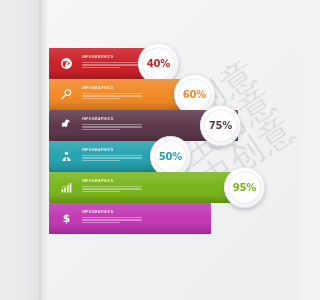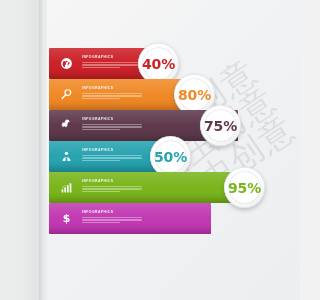--- a/index.html
+++ b/index.html
@@ -99,21 +99,21 @@
     box-shadow:0 2px 4px rgba(90,98,110,.35), 0 0 0 .5px rgba(210,214,218,.9) inset;
     display:flex;align-items:center;justify-content:center;
   }
   .badge-inner{
     width:31px;height:31px;border-radius:50%;
     background:#ffffff;
     box-shadow:0 0 0 .6px rgba(222,225,228,1);
     display:flex;align-items:center;justify-content:center;
   }
   .badge-text{
-    font-size:14px;font-weight:bold;letter-spacing:-.2px;
+    font-size:10px;font-weight:bold;letter-spacing:-.2px;
     font-family:"DejaVu Sans", sans-serif;
   }
   .badge-cast{
     position:absolute;top:6px;height:30px;
     background:linear-gradient(180deg,rgba(120,128,140,.22),rgba(120,128,140,.03));
     transform:skewX(-45deg);transform-origin:left top;
     z-index:-1;border-radius:0 0 2px 0;
   }
 </style>
 </head>
@@ -176,21 +176,21 @@
             <div class="lines">
               <i></i>
               <i></i>
               <i></i>
             </div>
           </div>
         </div>
         <div class="badge-cast" style="left: 159px; width: 92px;"></div>
         <div class="badge" style="left: 125px;">
           <div class="badge-inner">
-            <span class="badge-text" style="color: rgb(240, 138, 40);">80%</span>
+            <span class="badge-text" style="color: rgb(240, 138, 40);">60%</span>
           </div>
         </div>
       </div>
       <div class="row" style="top: 110px; width: 172px; padding-left: 17px;">
         <div class="cast" style="left: 172px; width: 79px;"></div>
         <div class="bar" style="background: linear-gradient(rgb(95, 58, 77) 0%, rgb(95, 58, 77) 62%, rgb(82, 50, 67) 100%);">
           <div class="bar-gloss"></div>
           <div class="bar-shade"></div>
           <div class="icon">
             <svg viewBox="0 0 24 24" width="14" height="14">

